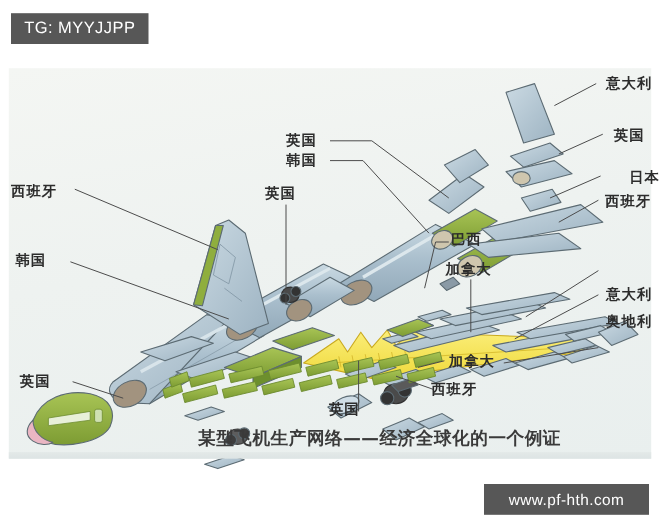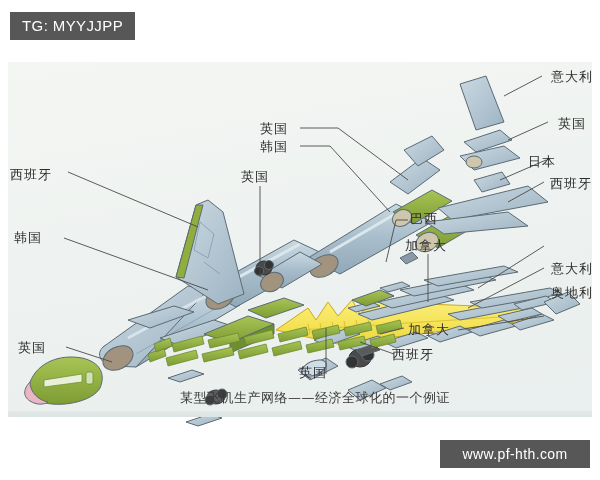--- a/index.html
+++ b/index.html
@@ -32,31 +32,31 @@
   #poster:after{
     content:"";position:absolute;left:0;right:0;bottom:0;height:6px;
     background:linear-gradient(#e3e9e8,#dde4e4);
   }
 
   
   .lbl{
     position:absolute;
     font-family:"DejaVu Sans","Liberation Sans",sans-serif;
     font-size:13px;
-    font-weight:400;
+    font-weight:700;
     color:#2c2c2c;
     white-space:nowrap;
     letter-spacing:1px;
     line-height:1;
   }
   .caption{
     position:absolute;
     font-family:"DejaVu Sans","Liberation Sans",sans-serif;
-    font-size:13px;
-    font-weight:400;
+    font-size:16px;
+    font-weight:700;
     color:#3a3a3a;
     white-space:nowrap;
     letter-spacing:.5px;
   }
 
   svg.art{position:absolute;left:0;top:0;width:584px;height:355px;overflow:visible;}
 </style>
 </head>
 <body>
 
@@ -293,21 +293,21 @@
     <div class="lbl" style="left:233px;top:108px;">英国</div>
 
     <div class="lbl" style="left:402px;top:150px;text-align:center;">巴西</div>
     <div class="lbl" style="left:397px;top:177px;">加拿大</div>
     <div class="lbl" style="left:400px;top:261px;">加拿大</div>
     <div class="lbl" style="left:384px;top:286px;">西班牙</div>
     <div class="lbl" style="left:291px;top:304px;">英国</div>
 
     <div class="lbl" style="left:543px;top:8px;">意大利</div>
     <div class="lbl" style="left:550px;top:55px;">英国</div>
-    <div class="lbl" style="left:520px;top:93px;">日本</div>
+    <div class="lbl" style="left:564px;top:93px;">日本</div>
     <div class="lbl" style="left:542px;top:115px;">西班牙</div>
     <div class="lbl" style="left:543px;top:178px;margin-top:46px;">奥地利</div>
     <div class="lbl" style="left:543px;top:200px;">意大利</div>
     <div class="lbl" style="left:548px;top:248px;margin-left:47px;">法国</div>
 
     <div class="caption" style="left:172px;top:327px;">某型飞机生产网络——经济全球化的一个例证</div>
   </div>
 
   <div class="chip" id="url-chip">www.pf-hth.com</div>
 

